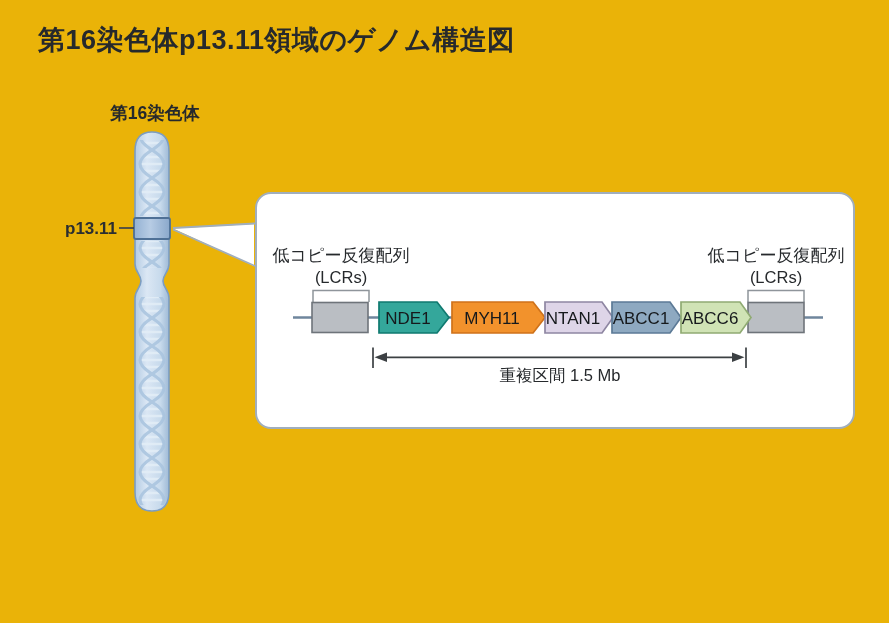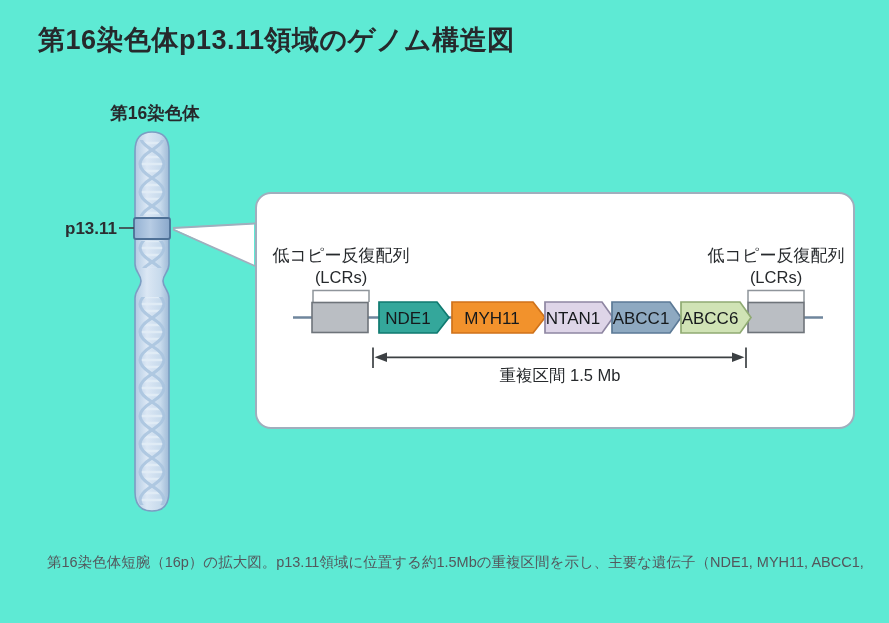--- a/index.html
+++ b/index.html
@@ -1,19 +1,19 @@
 <!DOCTYPE html>
 <html><head>
 <meta charset="utf-8">
 <style>
   html,body{margin:0;padding:0;background:#ffffff;}
   .canvas{
     position:relative;
     width:889px;height:623px;
-    background:#5eead4;
+    background:#eab308;
     font-family:"Liberation Sans","DejaVu Sans",sans-serif;
     overflow:hidden;
   }
   .title{
     position:absolute;left:38px;top:22px;
     font-size:27px;font-weight:700;color:#26292c;
     letter-spacing:0.5px;white-space:nowrap;margin:0;
   }
   .diagram-svg{position:absolute;left:0;top:0;}
   .caption{
@@ -115,16 +115,15 @@
       <line x1="373" y1="347.5" x2="373" y2="368" stroke-width="1.7" stroke="#3c4043"></line>
       <line x1="746" y1="347.5" x2="746" y2="368" stroke-width="1.7" stroke="#3c4043"></line>
       <line x1="378" y1="357.3" x2="741" y2="357.3" stroke-width="1.8" stroke="#3c4043"></line>
       <polygon points="374.5,357.3 387,352.6 387,362" fill="#3c4043"></polygon>
       <polygon points="744.5,357.3 732,352.6 732,362" fill="#3c4043"></polygon>
       <text x="560" y="381" text-anchor="middle" class="measure-label">重複区間 1.5 Mb</text>
     </g>
   </svg>
 
   <div class="caption">
-    <div>第16染色体短腕（16p）の拡大図。p13.11領域に位置する約1.5Mbの重複区間を示し、主要な遺伝子（NDE1, MYH11, ABCC1,</div>
   </div>
 
 </div>
 
 </body></html>

